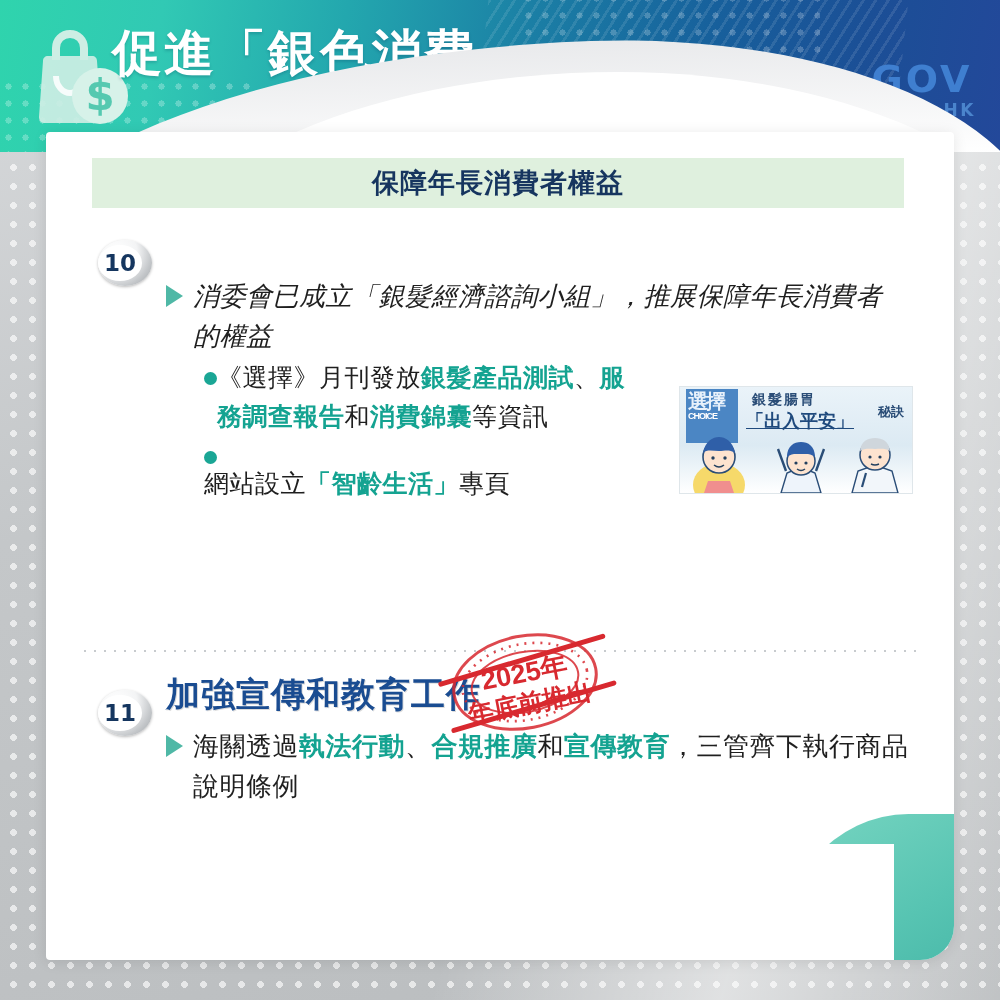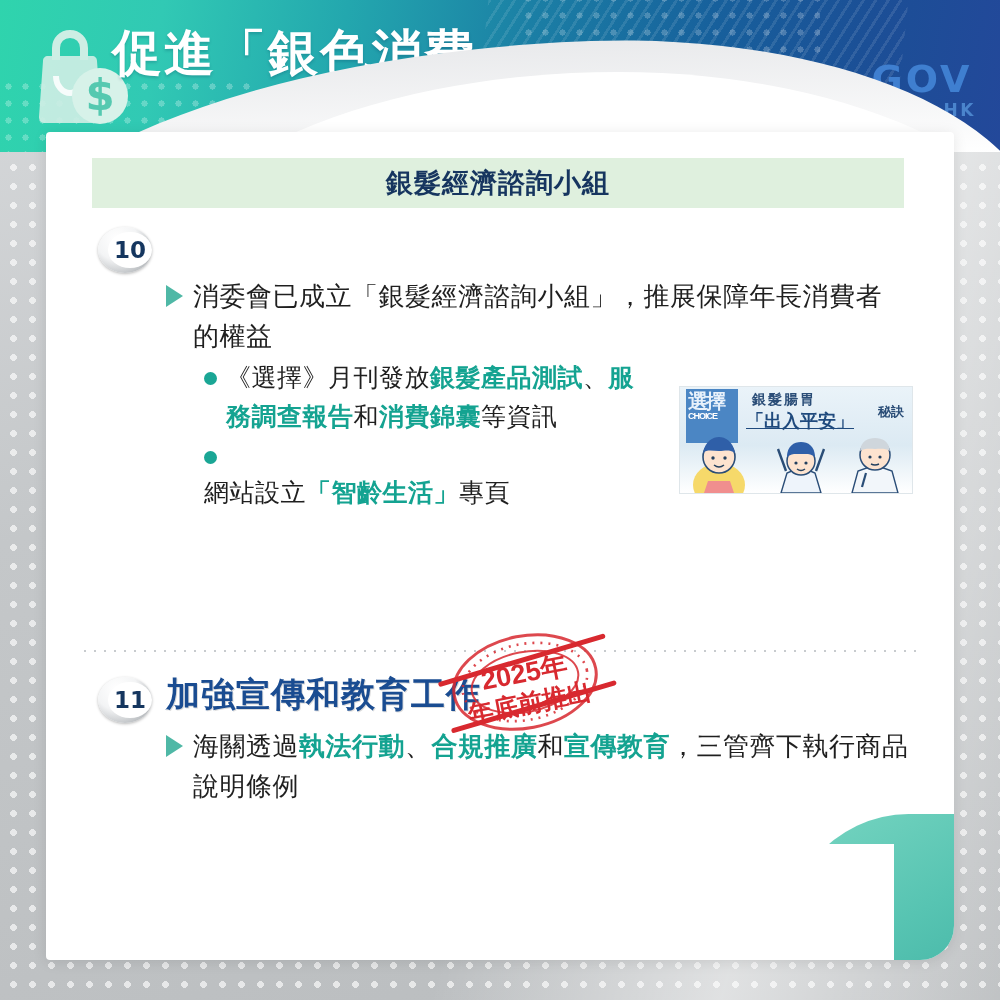--- a/index.html
+++ b/index.html
@@ -115,25 +115,25 @@
     font-size: 27px; font-weight: 700; color: #16355f; letter-spacing: 1px;
   }
 
   
   .item { position: absolute; left: 0; width: 908px; }
   .item-10 { top: 92px; }
   .item-11 { top: 542px; }
 
   .item-head { position: relative; height: 54px; }
   .num-badge {
-    position: absolute; left: 52px; top: 3px;
+    position: absolute; left: 52px; top: 16px;
     width: 54px; height: 46px; border-radius: 50%;
     background: radial-gradient(circle at 34% 26%, #ffffff 0%, #f3f4f5 42%, #c3c6c9 72%, #9ea2a6 100%);
     box-shadow: 0 1px 3px rgba(0,0,0,.28);
-    display: flex; align-items: center; justify-content: flex-end;
+    display: flex; align-items: center; justify-content: flex-start;
   }
   .num-badge-inner {
     width: 44px; height: 36px; border-radius: 50%;
     background: #ffffff;
     display: flex; align-items: center; justify-content: center;
     font-size: 23px; font-weight: 700; color: #15365f;
     font-family: "DejaVu Sans", sans-serif;
   }
   .item-title {
     position: absolute; left: 120px; top: -2px;
@@ -152,21 +152,21 @@
     border-top: 11px solid transparent;
     border-bottom: 11px solid transparent;
     margin-top: 9px;
   }
   .body-text {
     font-size: 26px; line-height: 40px; color: #1f1f1f; letter-spacing: .5px;
   }
   .hl { color: #14a391; font-weight: 700; }
 
   .sub-row {
-    position: absolute; display: flex; align-items: flex-start; gap: 9px;
+    position: absolute; display: flex; align-items: flex-start; gap: 0;
   }
   .dot {
     width: 13px; height: 13px; border-radius: 50%;
     background: #1aa695; flex: 0 0 auto; margin-top: 14px;
   }
   .sub-text {
     font-size: 25px; line-height: 39px; color: #1f1f1f; letter-spacing: .5px;
   }
 
   
@@ -249,33 +249,33 @@
   <div class="header-wave2"></div>
 </div>
 
 <div class="card">
   <div class="card-teal-corner"></div>
   <div class="card-white-round"></div>
 
   <div class="card-inner">
 
     <div class="banner">
-      <span class="banner-text">銀髮經濟諮詢小組</span>
+      <span class="banner-text">保障年長消費者權益</span>
     </div>
 
     <div class="divider"></div>
 
     <div class="item item-10" id="item-0">
       <div class="item-head">
         <div class="num-badge">
           <div class="num-badge-inner">10</div>
         </div>
       </div>
 
-      <div class="arrow-row" style="left:120px; top:52px; width:730px;">
+      <div class="arrow-row" style="left:120px; top:52px; width:730px;font-style:italic;">
         <div class="arrow-tri"></div>
         <div class="body-text"><span>消委會已成立「銀髮經濟諮詢小組」，推展保障年長消費者的權益</span></div>
       </div>
 
       <div class="sub-row" style="left:158px; top:134px; width:430px;">
         <div class="dot"></div>
         <div class="sub-text"><span>《選擇》月刊發放</span><span class="hl">銀髮產品測試</span><span>、</span><span class="hl">服務調查報告</span><span>和</span><span class="hl">消費錦囊</span><span>等資訊</span></div>
       </div>
 
       <div class="sub-row" style="left:158px; top:213px; width:430px;flex-direction:column;">

